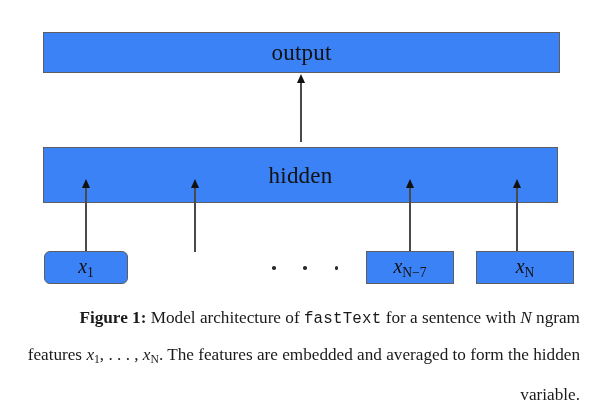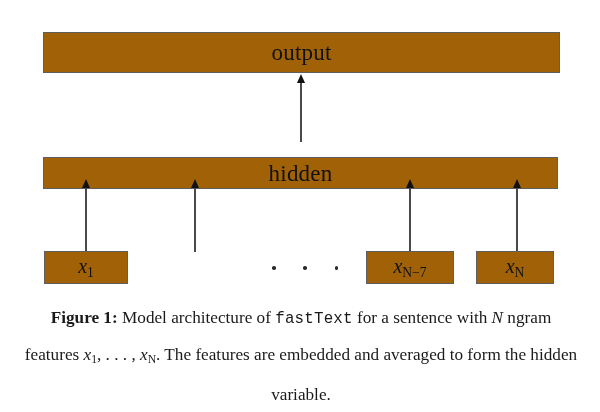--- a/index.html
+++ b/index.html
@@ -22,21 +22,21 @@
     left: 0;
     top: 0;
     width: 600px;
     height: 300px;
   }
 
   
   .node-box {
     position: absolute;
     box-sizing: border-box;
-    background: #a16207;
+    background: #3b82f6;
     border: 1.5px solid #5e5e5e;
     display: flex;
     align-items: center;
     justify-content: center;
     line-height: 1;
   }
 
   .layer-box {
     font-size: 23px;
     letter-spacing: 0.2px;
@@ -45,28 +45,28 @@
   .feature-box {
     font-size: 20px;
   }
 
   
   #output-box {
     left: 43px;  top: 32px;
     width: 517px; height: 41px;
   }
   #hidden-box {
-    left: 43px;  top: 157px;
-    width: 515px; height: 32px;
-  }
-
-  #feature-box-1     { left: 44px;  top: 251px; width: 84px; height: 33px; }
+    left: 43px;  top: 147px;
+    width: 515px; height: 56px;
+  }
+
+  #feature-box-1     { left: 44px;  top: 251px; width: 84px; height: 33px; border-radius: 6px; }
   #feature-box-2     { left: 153px; top: 251px; width: 84px; height: 33px; }
   #feature-box-nm1   { left: 366px; top: 251px; width: 88px; height: 33px; }
-  #feature-box-n     { left: 476px; top: 251px; width: 78px; height: 33px; justify-content: center; }
+  #feature-box-n     { left: 476px; top: 251px; width: 98px; height: 33px; justify-content: center; }
 
   
   .mvar {
     font-family: "Liberation Serif", "DejaVu Serif", serif;
     font-style: italic;
     white-space: nowrap;
   }
   .mvar sub {
     font-style: normal;
     font-size: 0.68em;
@@ -129,21 +129,21 @@
 
   
   #figure-caption {
     position: absolute;
     left: 22px;
     top: 300px;
     width: 558px;
     font-size: 17.2px;
     line-height: 35px;
     color: #1a1a1a;
-    text-align: center;
+    text-align: right;
   }
   #figure-caption .caption-label {
     font-weight: bold;
   }
   #figure-caption .mono {
     font-family: "Liberation Mono", "DejaVu Sans Mono", monospace;
     font-size: 0.92em;
     letter-spacing: 0.2px;
   }
   #figure-caption .mvar { font-size: 1em; }

